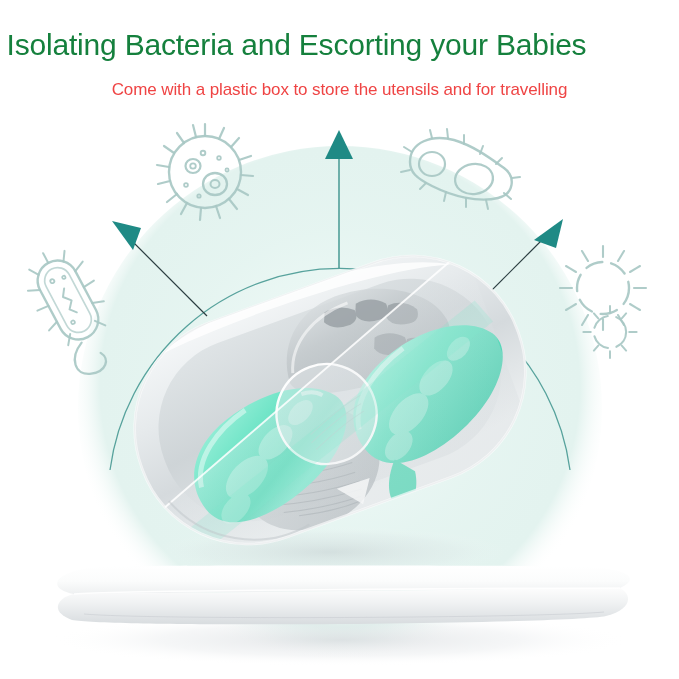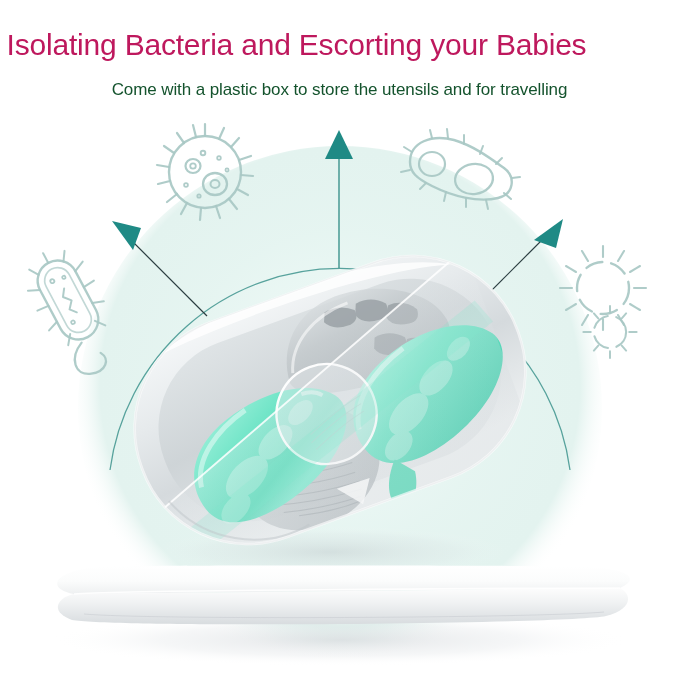--- a/index.html
+++ b/index.html
@@ -14,30 +14,30 @@
     background:#ffffff;
     overflow:hidden;
   }
   
   .headline{
     position:absolute;left:0;top:28px;width:593px;
     text-align:center;
     font-size:30px;
     font-weight:400;
     letter-spacing:-0.2px;
-    color:#be185d;
+    color:#15803d;
     white-space:nowrap;
   }
   .subline{
     position:absolute;left:0;top:80px;width:679px;
     text-align:center;
     font-size:17px;
     font-weight:400;
     letter-spacing:-0.1px;
-    color:#14532d;
+    color:#ef4444;
     white-space:nowrap;
   }
   
   .art{position:absolute;left:0;top:0;width:679px;height:679px;}
   .art.hitless{pointer-events:none;}
 </style>
 </head>
 <body>
 
 <div id="stage">

